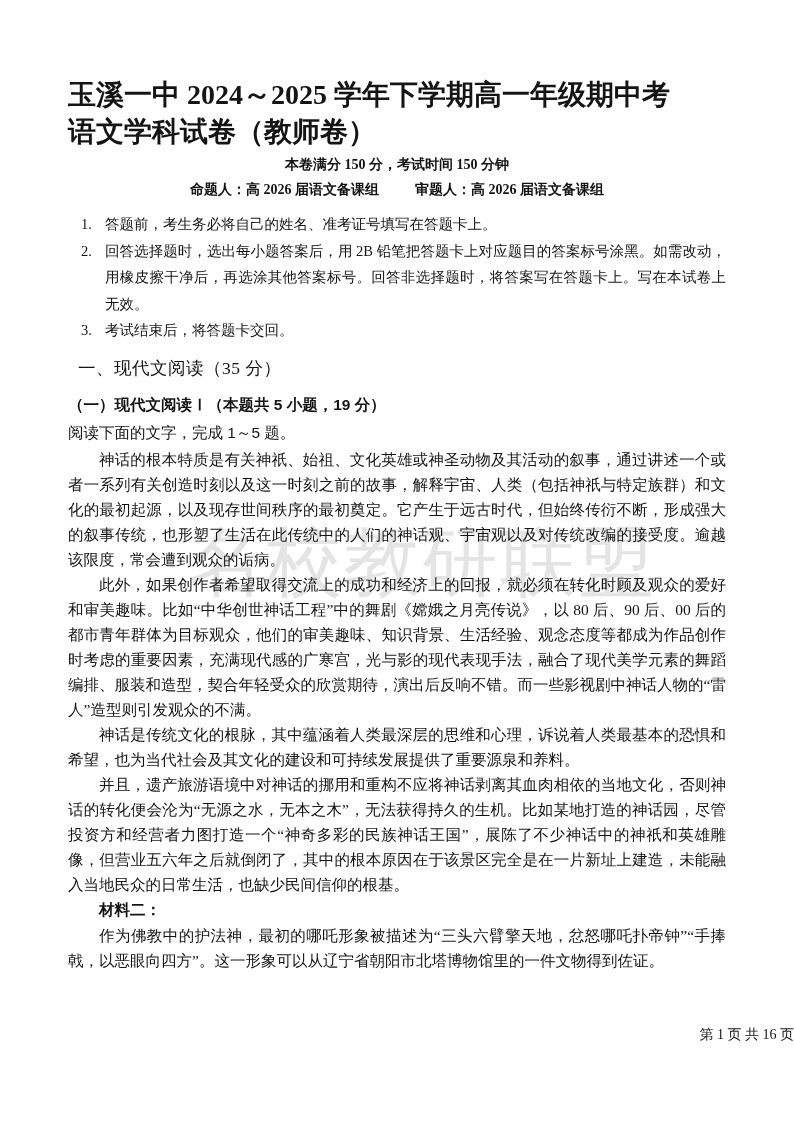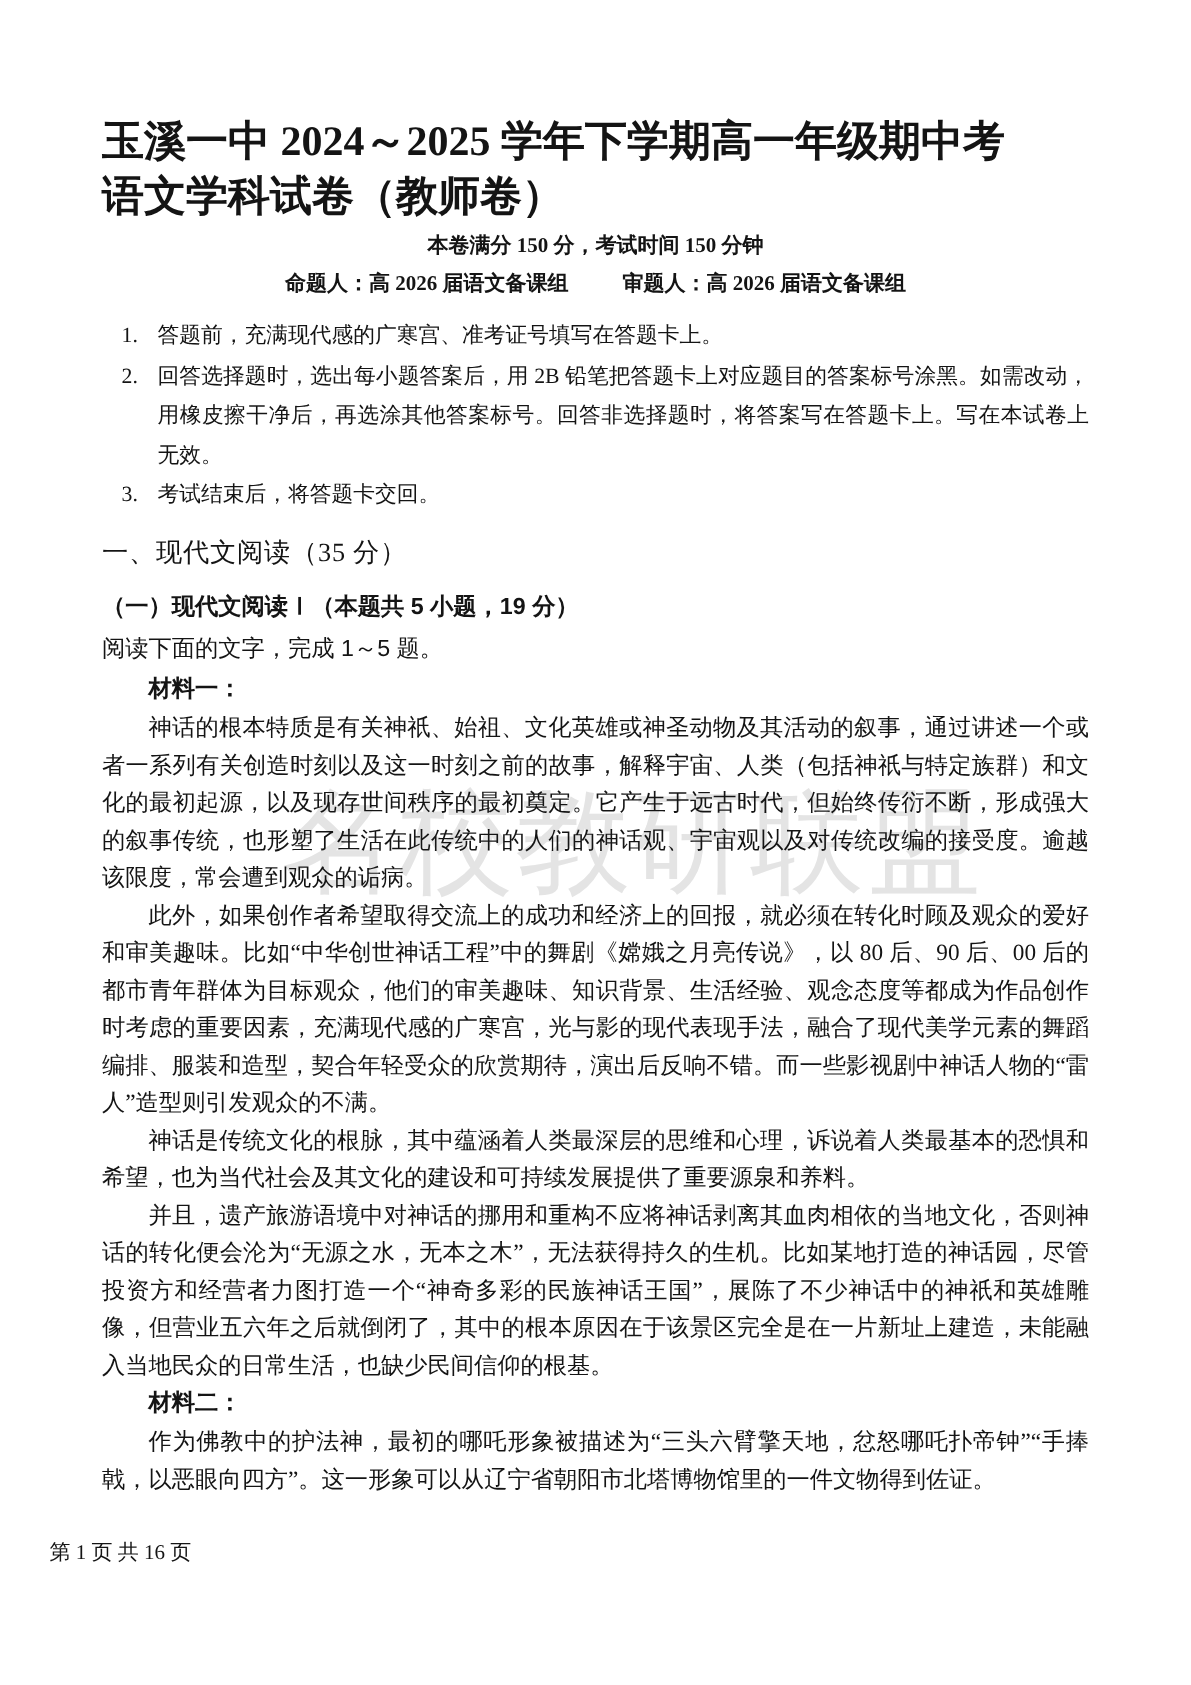--- a/index.html
+++ b/index.html
@@ -54,20 +54,21 @@
   }
   .notice-item { display: flex; line-height: 26.5px; }
   .notice-num { width: 37px; padding-left: 13px; flex-shrink: 0; }
   .notice-text { flex: 1; text-align: justify; }
   .section-heading {
     font-size: 17.5px;
     font-weight: normal;
     line-height: 30px;
     margin-top: 9px;
     letter-spacing: 0.5px;
+    margin-left: 10px;
   }
   .subsection-heading {
     font-family: "Liberation Sans", sans-serif;
     font-weight: bold;
     font-size: 15.5px;
     line-height: 28px;
     margin-top: 8px;
   }
   .instruction {
     font-family: "Liberation Sans", sans-serif;
@@ -91,24 +92,23 @@
   .attribution {
     font-size: 15.5px;
     line-height: 25px;
     text-align: right;
   }
   .page-footer {
     position: absolute;
     left: 0;
     right: 0;
     top: 1026px;
-    text-align: left;
+    text-align: right;
     font-size: 14px;
     z-index: 1;
-    margin-left: 33px;
   }
 </style>
 </head>
 <body>
 
 <div class="page">
 
   <div class="watermark">名校教研联盟</div>
 
   <header class="layer">
@@ -116,38 +116,37 @@
     <div class="title">语文学科试卷（教师卷）</div>
     <div class="info-line">本卷满分 150 分，考试时间 150 分钟</div>
     <div class="info-line people">
       <span>命题人：高 2026 届语文备课组</span><span>审题人：高 2026 届语文备课组</span>
     </div>
   </header>
 
   <section class="notices layer">
     <div class="notice-item">
       <span class="notice-num">1.</span>
-      <span class="notice-text">答题前，充满现代感的广寒宫、准考证号填写在答题卡上。</span>
+      <span class="notice-text">答题前，考生务必将自己的姓名、准考证号填写在答题卡上。</span>
     </div>
     <div class="notice-item">
       <span class="notice-num">2.</span>
       <span class="notice-text">回答选择题时，选出每小题答案后，用 2B 铅笔把答题卡上对应题目的答案标号涂黑。如需改动，用橡皮擦干净后，再选涂其他答案标号。回答非选择题时，将答案写在答题卡上。写在本试卷上无效。</span>
     </div>
     <div class="notice-item">
       <span class="notice-num">3.</span>
       <span class="notice-text">考试结束后，将答题卡交回。</span>
     </div>
   </section>
 
   <section class="layer">
     <div class="section-heading">一、现代文阅读（35 分）</div>
     <div class="subsection-heading">（一）现代文阅读Ⅰ（本题共 5 小题，19 分）</div>
     <div class="instruction">阅读下面的文字，完成 1～5 题。</div>
 
-    <div class="mat-label">材料一：</div>
     <p class="body-p">神话的根本特质是有关神祇、始祖、文化英雄或神圣动物及其活动的叙事，通过讲述一个或者一系列有关创造时刻以及这一时刻之前的故事，解释宇宙、人类（包括神祇与特定族群）和文化的最初起源，以及现存世间秩序的最初奠定。它产生于远古时代，但始终传衍不断，形成强大的叙事传统，也形塑了生活在此传统中的人们的神话观、宇宙观以及对传统改编的接受度。逾越该限度，常会遭到观众的诟病。</p>
     <p class="body-p">此外，如果创作者希望取得交流上的成功和经济上的回报，就必须在转化时顾及观众的爱好和审美趣味。比如“中华创世神话工程”中的舞剧《嫦娥之月亮传说》，以 80 后、90 后、00 后的都市青年群体为目标观众，他们的审美趣味、知识背景、生活经验、观念态度等都成为作品创作时考虑的重要因素，充满现代感的广寒宫，光与影的现代表现手法，融合了现代美学元素的舞蹈编排、服装和造型，契合年轻受众的欣赏期待，演出后反响不错。而一些影视剧中神话人物的“雷人”造型则引发观众的不满。</p>
     <p class="body-p">神话是传统文化的根脉，其中蕴涵着人类最深层的思维和心理，诉说着人类最基本的恐惧和希望，也为当代社会及其文化的建设和可持续发展提供了重要源泉和养料。</p>
     <p class="body-p">并且，遗产旅游语境中对神话的挪用和重构不应将神话剥离其血肉相依的当地文化，否则神话的转化便会沦为“无源之水，无本之木”，无法获得持久的生机。比如某地打造的神话园，尽管投资方和经营者力图打造一个“神奇多彩的民族神话王国”，展陈了不少神话中的神祇和英雄雕像，但营业五六年之后就倒闭了，其中的根本原因在于该景区完全是在一片新址上建造，未能融入当地民众的日常生活，也缺少民间信仰的根基。</p>
 
     <div class="mat-label">材料二：</div>
     <p class="body-p">作为佛教中的护法神，最初的哪吒形象被描述为“三头六臂擎天地，忿怒哪吒扑帝钟”“手捧戟，以恶眼向四方”。这一形象可以从辽宁省朝阳市北塔博物馆里的一件文物得到佐证。</p>
   </section>
 
   <div class="page-footer">第 1 页 共 16 页</div>

